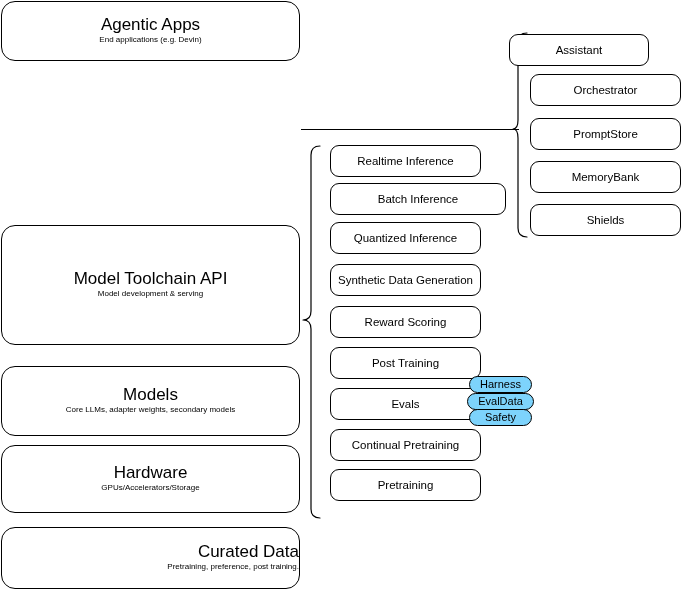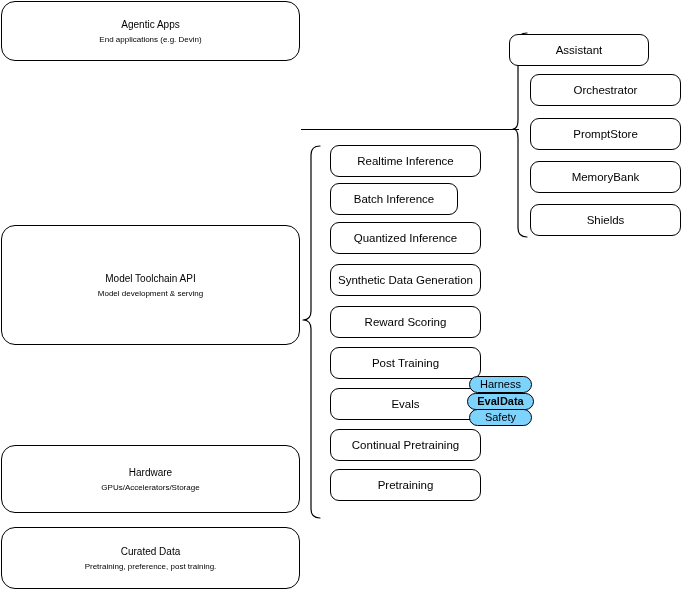--- a/index.html
+++ b/index.html
@@ -26,21 +26,21 @@
     border: 1px solid #000000;
     background: #ffffff;
     border-radius: 12px;
     display: flex;
     flex-direction: column;
     align-items: center;
     justify-content: center;
     text-align: center;
   }
   .box .title {
-    font-size: 10px;
+    font-size: 17px;
     line-height: 15px;
     color: #000000;
     white-space: nowrap;
   }
   .box .subtitle {
     font-size: 8px;
     line-height: 11px;
     color: #000000;
     margin-top: 2px;
     white-space: nowrap;
@@ -109,44 +109,48 @@
     <div class="title">Agentic Apps</div>
     <div class="subtitle">End applications (e.g. Devin)</div>
   </div>
 
 
   <div class="box layer-box" id="layer-2" style="left: 1px; top: 225px; width: 299px; height: 120px;">
     <div class="title">Model Toolchain API</div>
     <div class="subtitle">Model development &amp; serving</div>
   </div>
 
+  <div class="box layer-box" id="layer-3" style="left: 1px; top: 366px; width: 299px; height: 70px;">
+    <div class="title">Models</div>
+    <div class="subtitle">Core LLMs, adapter weights, secondary models</div>
+  </div>
 
   <div class="box layer-box" id="layer-4" style="left: 1px; top: 445px; width: 299px; height: 68px;">
     <div class="title">Hardware</div>
     <div class="subtitle">GPUs/Accelerators/Storage</div>
   </div>
 
-  <div class="box layer-box" id="layer-5" style="left: 1px; top: 527px; width: 299px; height: 62px;">
+  <div class="box layer-box" id="layer-5" style="left: 1px; top: 527px; width: 299px; height: 62px; align-items: flex-end;">
     <div class="title">Curated Data</div>
     <div class="subtitle">Pretraining, preference, post training.</div>
   </div>
 
   <div class="connector" id="connector-line" style="left: 301px; top: 129px; width: 218px;"></div>
 
   <svg class="brace" id="brace-0" width="20" height="375" viewBox="0 0 20 375" preserveAspectRatio="none" style="left: 302px; top: 145px;">
       <path id="brace-path-0" d="M 18 1 Q 9 1 9 10 L 9 166 Q 9 175 1 175 Q 9 175 9 184 L 9 364 Q 9 373 18 373"></path>
     </svg>
   <svg class="brace" id="brace-1" width="17" height="207" viewBox="0 0 17 207" preserveAspectRatio="none" style="left: 512px; top: 32px;">
       <path id="brace-path-1" d="M 15 1 Q 6 1 6 10 L 6 88 Q 6 97 1 97 Q 6 97 6 106 L 6 196 Q 6 205 15 205"></path>
     </svg>
 
   <div class="box cap-box" id="cap-0" style="left: 330px; top: 145px; width: 151px;">
     <div class="title">Realtime Inference</div>
   </div>
-  <div class="box cap-box" id="cap-1" style="left: 330px; top: 183px; width: 128px; text-align: right;">
+  <div class="box cap-box" id="cap-1" style="left: 330px; top: 183px; width: 176px; text-align: right;">
     <div class="title">Batch Inference</div>
   </div>
   <div class="box cap-box" id="cap-2" style="left: 330px; top: 222px; width: 151px;">
     <div class="title">Quantized Inference</div>
   </div>
   <div class="box cap-box" id="cap-3" style="left: 330px; top: 264px; width: 151px;">
     <div class="title">Synthetic Data Generation</div>
   </div>
   <div class="box cap-box" id="cap-4" style="left: 330px; top: 306px; width: 151px;">
     <div class="title">Reward Scoring</div>
@@ -158,21 +162,21 @@
     <div class="title">Evals</div>
   </div>
   <div class="box cap-box" id="cap-7" style="left: 330px; top: 429px; width: 151px;">
     <div class="title">Continual Pretraining</div>
   </div>
   <div class="box cap-box" id="cap-8" style="left: 330px; top: 469px; width: 151px;">
     <div class="title">Pretraining</div>
   </div>
 
   <div class="pill" id="pill-0" style="left: 469px; top: 376px; width: 63px;">Harness</div>
-  <div class="pill" id="pill-1" style="left: 467px; top: 393px; width: 67px; font-weight: bold;">EvalData</div>
+  <div class="pill" id="pill-1" style="left: 467px; top: 393px; width: 67px;">EvalData</div>
   <div class="pill" id="pill-2" style="left: 469px; top: 409px; width: 63px;">Safety</div>
 
   <div class="box cap-box" id="sys-0" style="left: 509px; top: 34px; width: 140px;">
     <div class="title">Assistant</div>
   </div>
   <div class="box cap-box" id="sys-1" style="left: 530px; top: 74px; width: 151px;">
     <div class="title">Orchestrator</div>
   </div>
   <div class="box cap-box" id="sys-2" style="left: 530px; top: 118px; width: 151px;">
     <div class="title">PromptStore</div>

